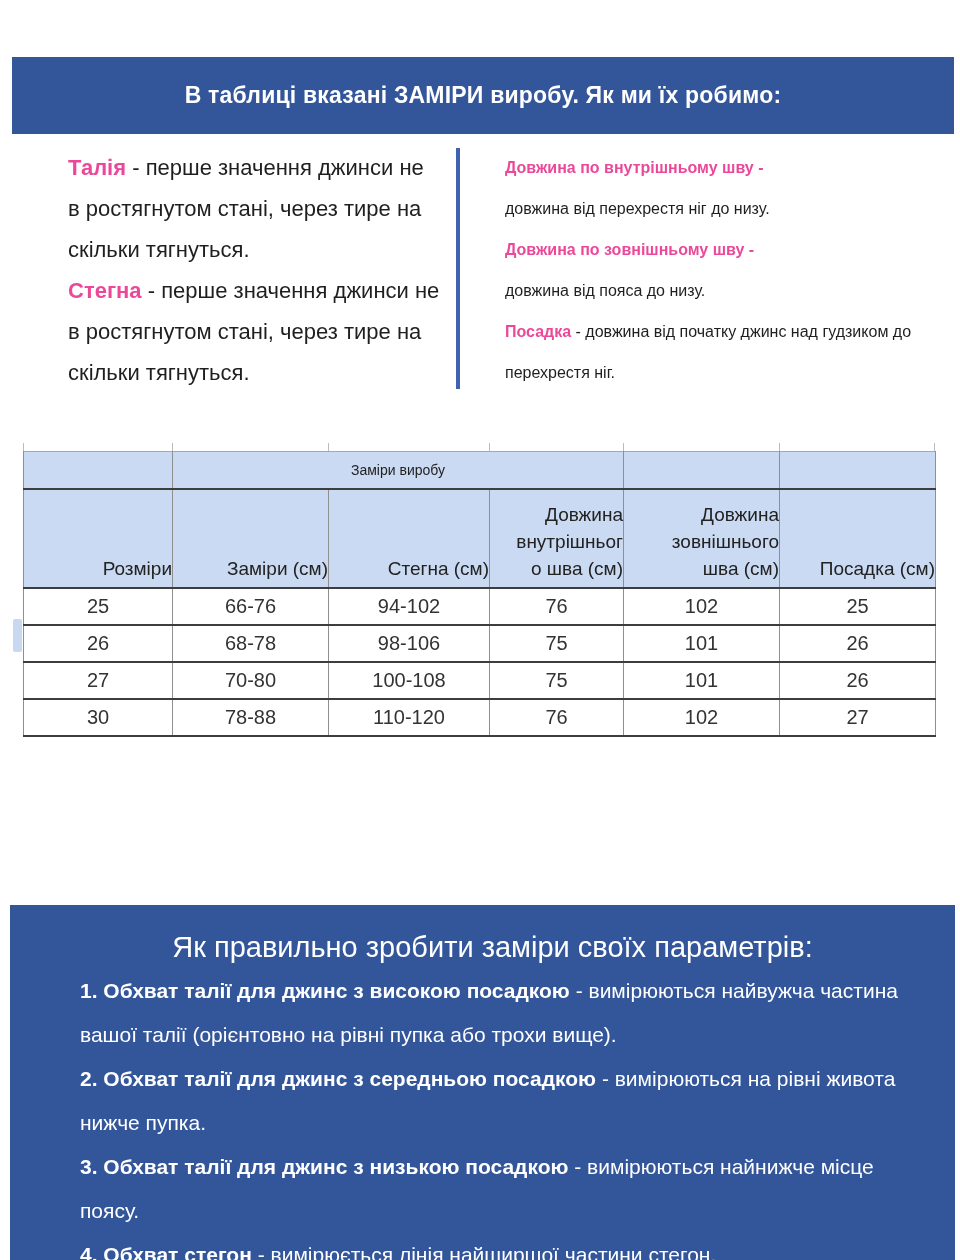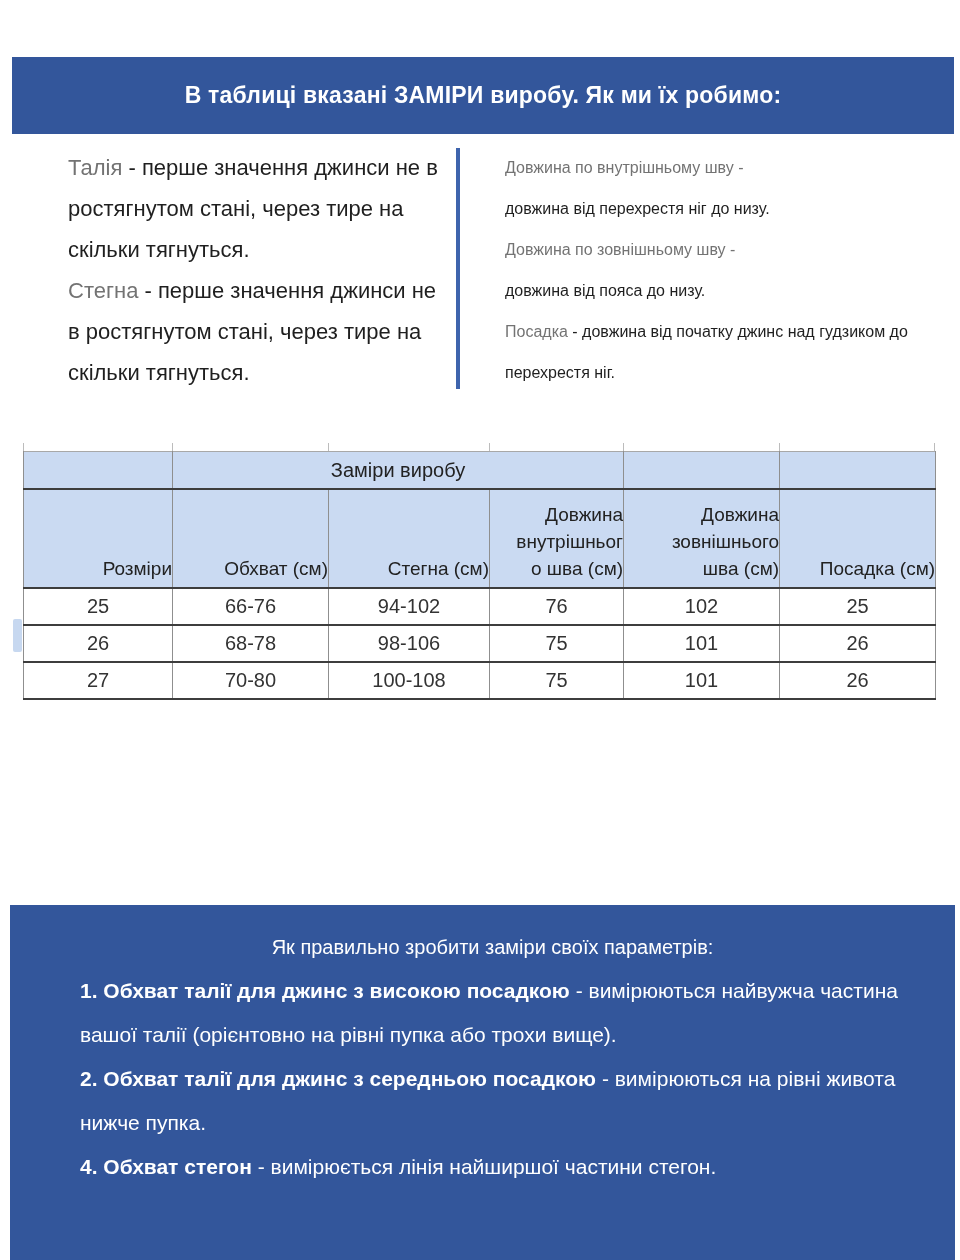--- a/index.html
+++ b/index.html
@@ -11,50 +11,50 @@
   
   .header-banner {
     position:absolute; left:12px; top:57px; width:942px; height:77px;
     background:#33569b; display:flex; align-items:center; justify-content:center;
   }
   .banner-title { color:#ffffff; font-weight:bold; font-size:23px; letter-spacing:.2px; }
 
   
   .col-left  { position:absolute; left:68px;  top:147px; width:372px; font-size:22px; line-height:41px; color:#1f1f1f; }
   .col-right { position:absolute; left:505px; top:147px; width:422px; font-size:16px; line-height:41px; color:#1f1f1f; }
-  .term { color:#737373; font-weight:normal; }
+  .term { color:#ec4899; font-weight:bold; }
   .vdivider { position:absolute; left:456px; top:148px; width:4px; height:241px; background:#3e64ad; }
 
   
   table.size-table {
     position:absolute; left:23px; top:451px; width:912px;
     border-collapse:collapse; table-layout:fixed;
     color:#333333; font-size:20px;
   }
   table.size-table { border:1px solid #8f8f8f; border-top:1px solid #a8a8a8; border-bottom:2px solid #3d3d3d; }
   table.size-table td, table.size-table th { border-left:1px solid #8f8f8f; border-bottom:2px solid #3d3d3d; padding:0; }
-  tr.hdr-top td { background:#cadaf2; height:36px; text-align:center; font-size:20px; color:#222222; }
+  tr.hdr-top td { background:#cadaf2; height:36px; text-align:center; font-size:14px; color:#222222; }
   tr.hdr-cols th {
     background:#cadaf2; height:92px; vertical-align:bottom; text-align:right;
     font-weight:normal; font-size:19px; line-height:27px; padding-bottom:5px;
     white-space:pre-line; color:#222222;
   }
   td.data { height:35px; text-align:center; vertical-align:middle; }
 
   
   .stub { position:absolute; top:443px; width:1px; height:8px; background:#bcbcbc; }
   .row-marker { position:absolute; left:13px; top:619px; width:9px; height:33px; background:#c7d8f0; border-radius:2px; }
 
   
   .footer-banner {
     position:absolute; left:10px; top:905px; width:945px; height:355px;
     background:#33569b; color:#ffffff;
   }
   .footer-inner { padding:20px 50px 0 70px; font-size:21px; }
-  .footer-heading { text-align:center; line-height:44px; font-size:20px; }
+  .footer-heading { text-align:center; line-height:44px; font-size:29px; }
   .footer-item { line-height:44px; }
   .b { font-weight:bold; }
 </style>
 </head>
 <body>
 
 <div class="page">
 
   <div class="header-banner">
     <div class="banner-title">В таблиці вказані ЗАМІРИ виробу. Як ми їх робимо:</div>
@@ -107,21 +107,21 @@
     </colgroup>
     <tbody>
       <tr class="hdr-top">
         <td></td>
         <td colspan="3">Заміри виробу</td>
         <td></td>
         <td></td>
       </tr>
       <tr class="hdr-cols">
         <th>Розміри</th>
-        <th>Обхват (см)</th>
+        <th>Заміри (см)</th>
         <th>Стегна (см)</th>
         <th>Довжина
 внутрішньог
 о шва (см)</th>
         <th>Довжина
 зовнішнього
 шва (см)</th>
         <th>Посадка (см)</th>
       </tr>
       <tr>
@@ -141,36 +141,48 @@
         <td class="data">26</td>
       </tr>
       <tr>
         <td class="data">27</td>
         <td class="data">70-80</td>
         <td class="data">100-108</td>
         <td class="data">75</td>
         <td class="data">101</td>
         <td class="data">26</td>
       </tr>
+      <tr>
+        <td class="data">30</td>
+        <td class="data">78-88</td>
+        <td class="data">110-120</td>
+        <td class="data">76</td>
+        <td class="data">102</td>
+        <td class="data">27</td>
+      </tr>
     </tbody>
   </table>
 
   <div class="row-marker"></div>
 
   <div class="footer-banner">
     <div class="footer-inner">
       <div class="footer-heading">Як правильно зробити заміри своїх параметрів:</div>
       <div class="footer-item">
         <span class="b">1. Обхват талії для джинс з високою посадкою</span>
         <span>- вимірюються найвужча частина вашої талії (орієнтовно на рівні пупка або трохи вище).</span>
       </div>
       <div class="footer-item">
         <span class="b">2. Обхват талії для джинс з середньою посадкою</span>
         <span>- вимірюються на рівні живота нижче пупка.</span>
       </div>
       <div class="footer-item">
+        <span class="b">3. Обхват талії для джинс з низькою посадкою</span>
+        <span>- вимірюються найнижче місце поясу.</span>
+      </div>
+      <div class="footer-item">
         <span class="b">4. Обхват стегон</span>
         <span>- вимірюється лінія найширшої частини стегон.</span>
       </div>
     </div>
   </div>
 
 </div>
 
 </body></html>

